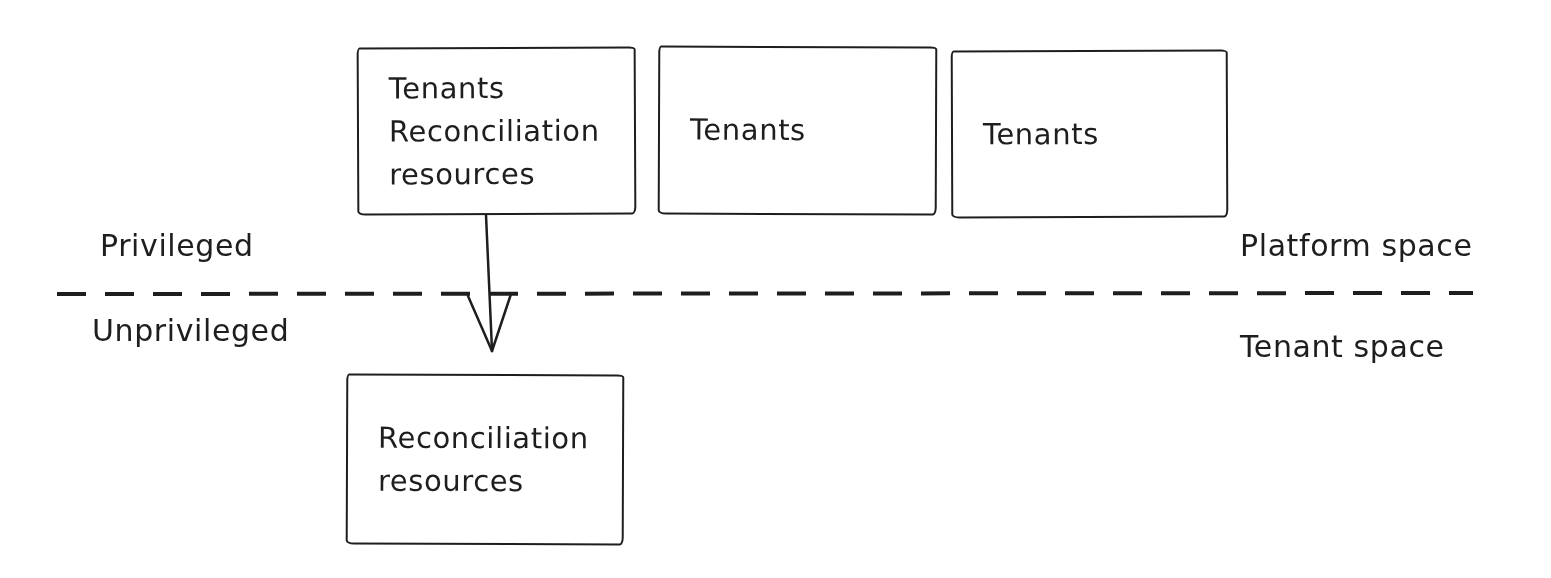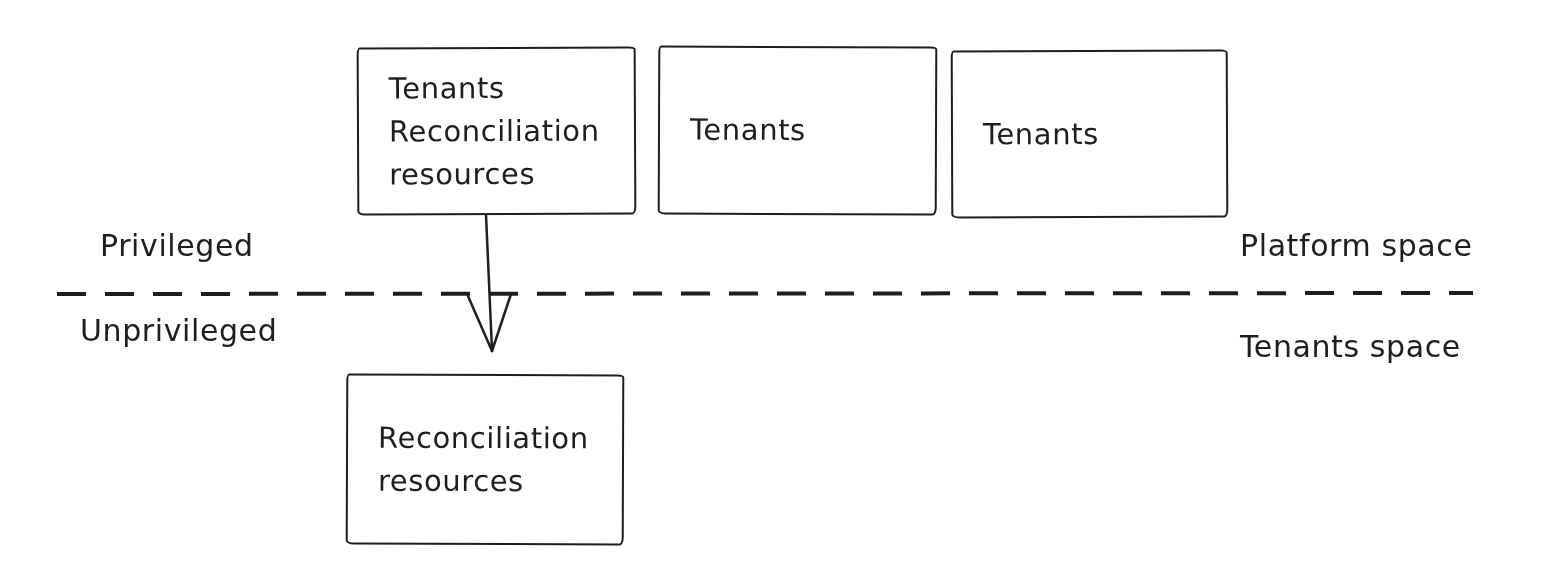--- a/index.html
+++ b/index.html
@@ -46,21 +46,21 @@
   .box-3 { left: 951px; top: 50px;  width: 277px; height: 168px; transform: rotate(-0.2deg); }
   .box-4 { left: 346px; top: 374px; width: 278px; height: 171px; transform: rotate(0.2deg); }
   .zone-label {
     position: absolute;
     font-size: 30px;
     line-height: 38px;
     letter-spacing: 0.6px;
     white-space: nowrap;
   }
   .label-privileged   { left: 88px;   top: 227px; margin-left: 12px; }
-  .label-unprivileged { left: 80px;   top: 312px; }
+  .label-unprivileged { left: 92px;   top: 312px; }
   .label-platform     { left: 1240px; top: 227px; text-align: center; }
   .label-tenant       { left: 1240px; top: 328px; }
 </style>
 </head>
 <body>
 
 <div class="canvas">
 
   <svg class="strokes" viewBox="0 0 1551 578" xmlns="http://www.w3.org/2000/svg" fill="none">
 
@@ -91,15 +91,15 @@
     <span class="line">Reconciliation</span>
     <span class="line">resources</span>
   </div>
 
   <div class="zone-label label-privileged">Privileged</div>
 
   <div class="zone-label label-unprivileged">Unprivileged</div>
 
   <div class="zone-label label-platform">Platform space</div>
 
-  <div class="zone-label label-tenant">Tenants space</div>
+  <div class="zone-label label-tenant">Tenant space</div>
 
 </div>
 
 </body></html>

